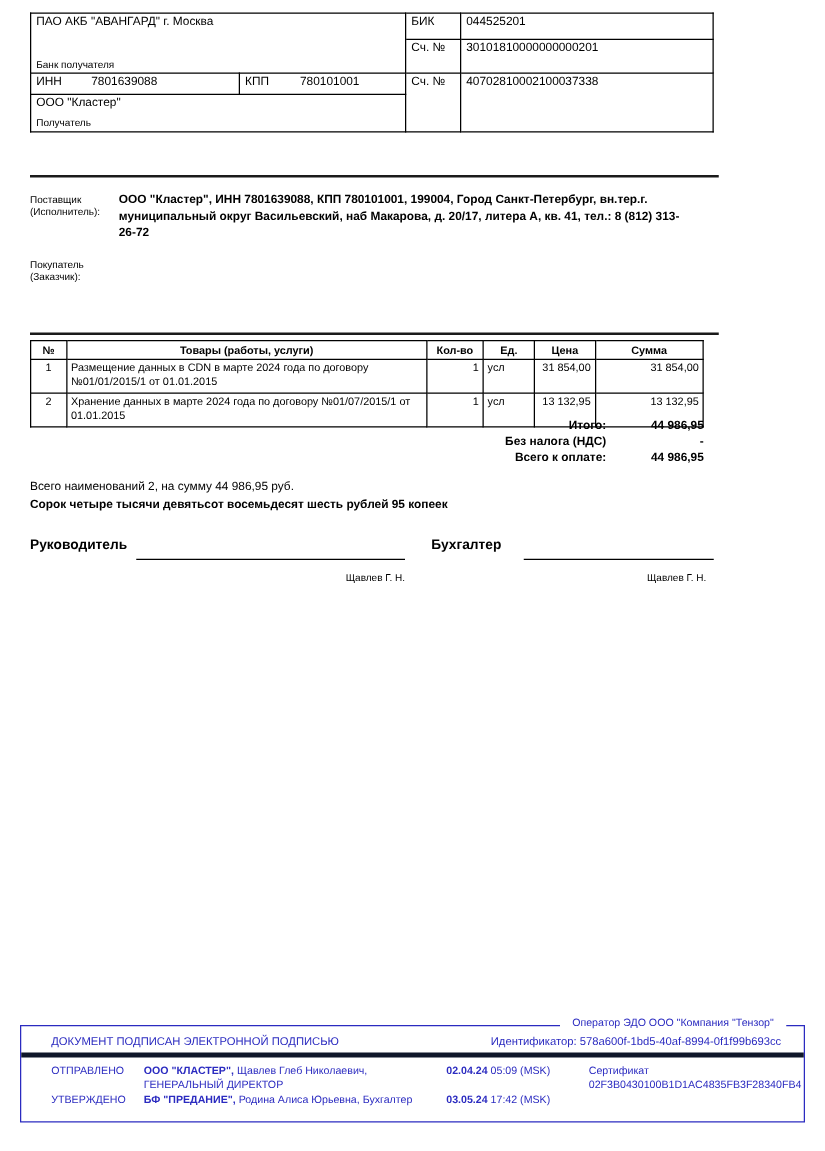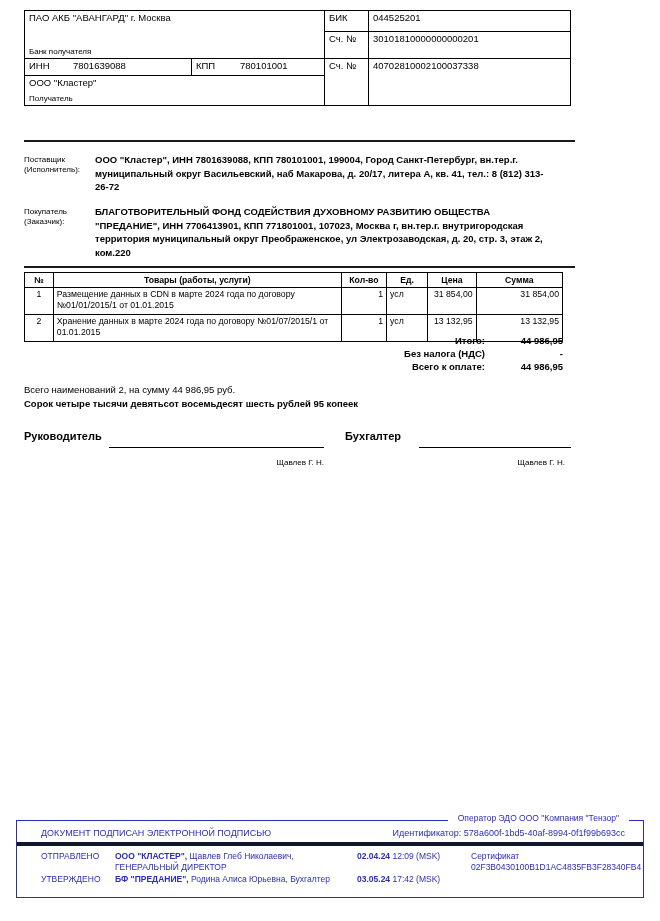--- a/index.html
+++ b/index.html
@@ -121,21 +121,20 @@
   <div class="party-label supplier-label">
     <div>Поставщик</div>
     <div>(Исполнитель):</div>
   </div>
   <div class="party-value supplier-value">ООО "Кластер", ИНН 7801639088, КПП 780101001, 199004, Город Санкт-Петербург, вн.тер.г. муниципальный округ Васильевский, наб Макарова, д. 20/17, литера А, кв. 41, тел.: 8 (812) 313-26-72</div>
 
   <div class="party-label buyer-label">
     <div>Покупатель</div>
     <div>(Заказчик):</div>
   </div>
-  <div class="party-value buyer-value">БЛАГОТВОРИТЕЛЬНЫЙ ФОНД СОДЕЙСТВИЯ ДУХОВНОМУ РАЗВИТИЮ ОБЩЕСТВА "ПРЕДАНИЕ", ИНН 7706413901, КПП 771801001, 107023, Москва г, вн.тер.г. внутригородская территория муниципальный округ Преображенское, ул Электрозаводская, д. 20, стр. 3, этаж 2, ком.220</div>
 
   <div class="rule rule-2"></div>
 
   <table class="items-table">
     <thead>
       <tr>
         <th class="col-num">№</th>
         <th class="col-name">Товары (работы, услуги)</th>
         <th class="col-qty">Кол-во</th>
         <th class="col-unit">Ед.</th>
@@ -193,21 +192,21 @@
   <div class="stamp">
     <div class="stamp-legend">Оператор ЭДО ООО "Компания "Тензор"</div>
     <div class="stamp-head">
       <span>ДОКУМЕНТ ПОДПИСАН ЭЛЕКТРОННОЙ ПОДПИСЬЮ</span>
       <span>Идентификатор: 578a600f-1bd5-40af-8994-0f1f99b693cc</span>
     </div>
     <div class="stamp-rows">
       <div class="stamp-row">
         <span>ОТПРАВЛЕНО</span>
         <span><span class="b">ООО "КЛАСТЕР",</span><span> Щавлев Глеб Николаевич, ГЕНЕРАЛЬНЫЙ ДИРЕКТОР</span></span>
-        <span><span class="b">02.04.24</span><span> 12:09 (MSK)</span></span>
+        <span><span class="b">02.04.24</span><span> 05:09 (MSK)</span></span>
         <span>Сертификат 02F3B0430100B1D1AC4835FB3F28340FB4</span>
       </div>
       <div class="stamp-row">
         <span>УТВЕРЖДЕНО</span>
         <span><span class="b">БФ "ПРЕДАНИЕ",</span><span> Родина Алиса Юрьевна, Бухгалтер</span></span>
         <span><span class="b">03.05.24</span><span> 17:42 (MSK)</span></span>
       </div>
     </div>
   </div>
 

